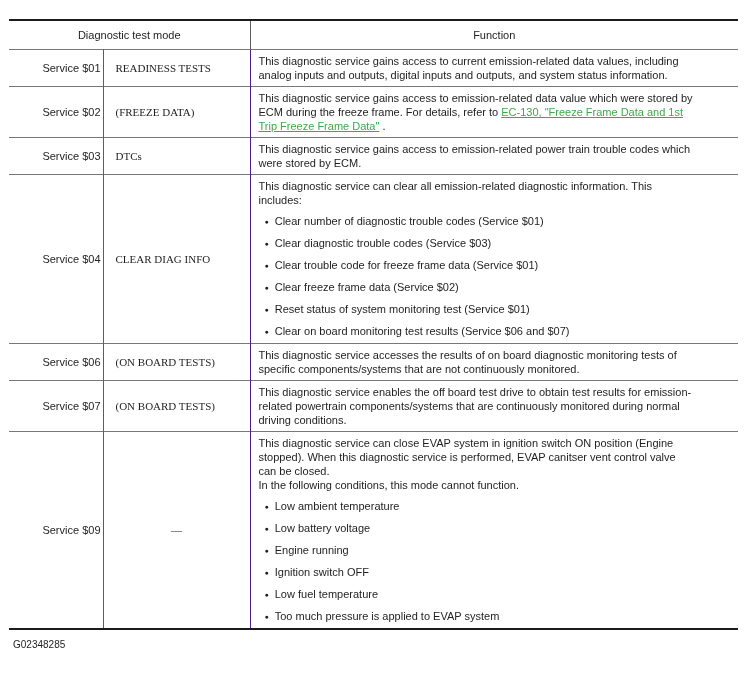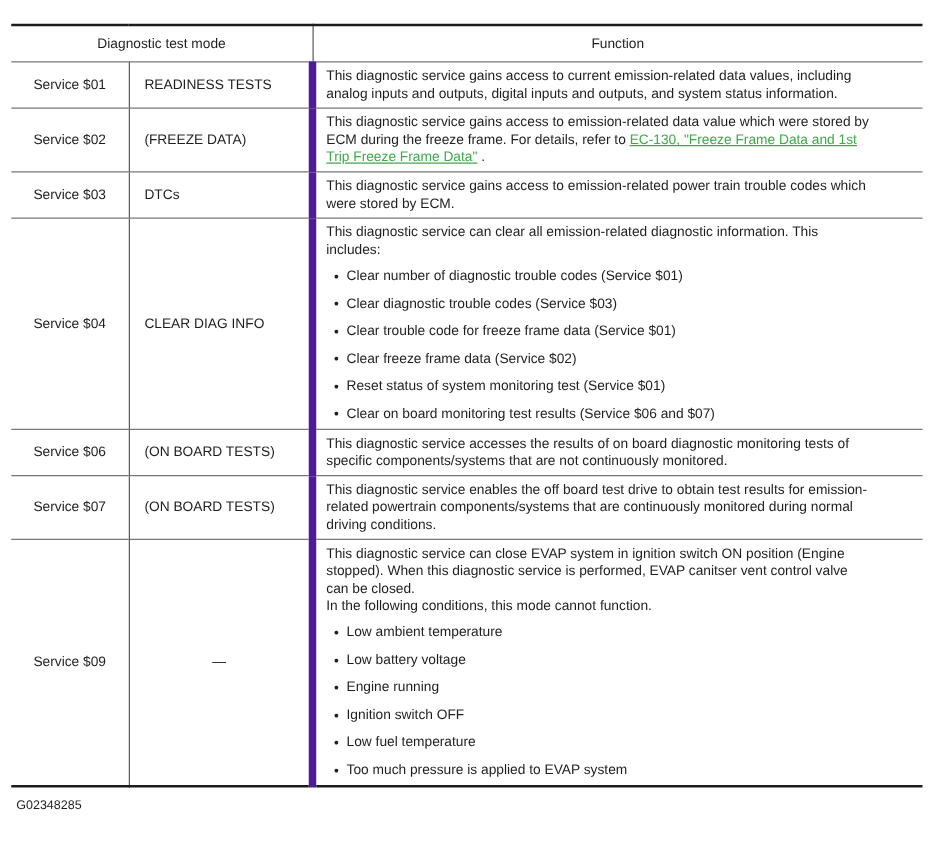--- a/index.html
+++ b/index.html
@@ -43,28 +43,29 @@
   th.hdr-mode {
     text-align: center;
     border-right: 1px solid #5d5d5d;
     padding: 7px 4px;
   }
   th.hdr-func {
     text-align: center;
     padding: 7px 2px;
   }
   td.service {
-    text-align: center;
+    text-align: right;
     border-right: 1px solid #5d5d5d;
     padding: 4px 2px;
   }
   td.mode {
-    border-right: 6px solid #4c1d95;
+    border-right: 1px solid #4c1d95;
     padding: 4px 4px 4px 12px;
     text-align: left;
+    font-family: Liberation Serif, serif;
   }
   td.mode.centered { text-align: center; padding-left: 4px; }
   td.func {
     padding: 4px 2px 4px 8px;
     text-align: left;
   }
   .para {
     white-space: pre-line;
   }
   .bullet {

